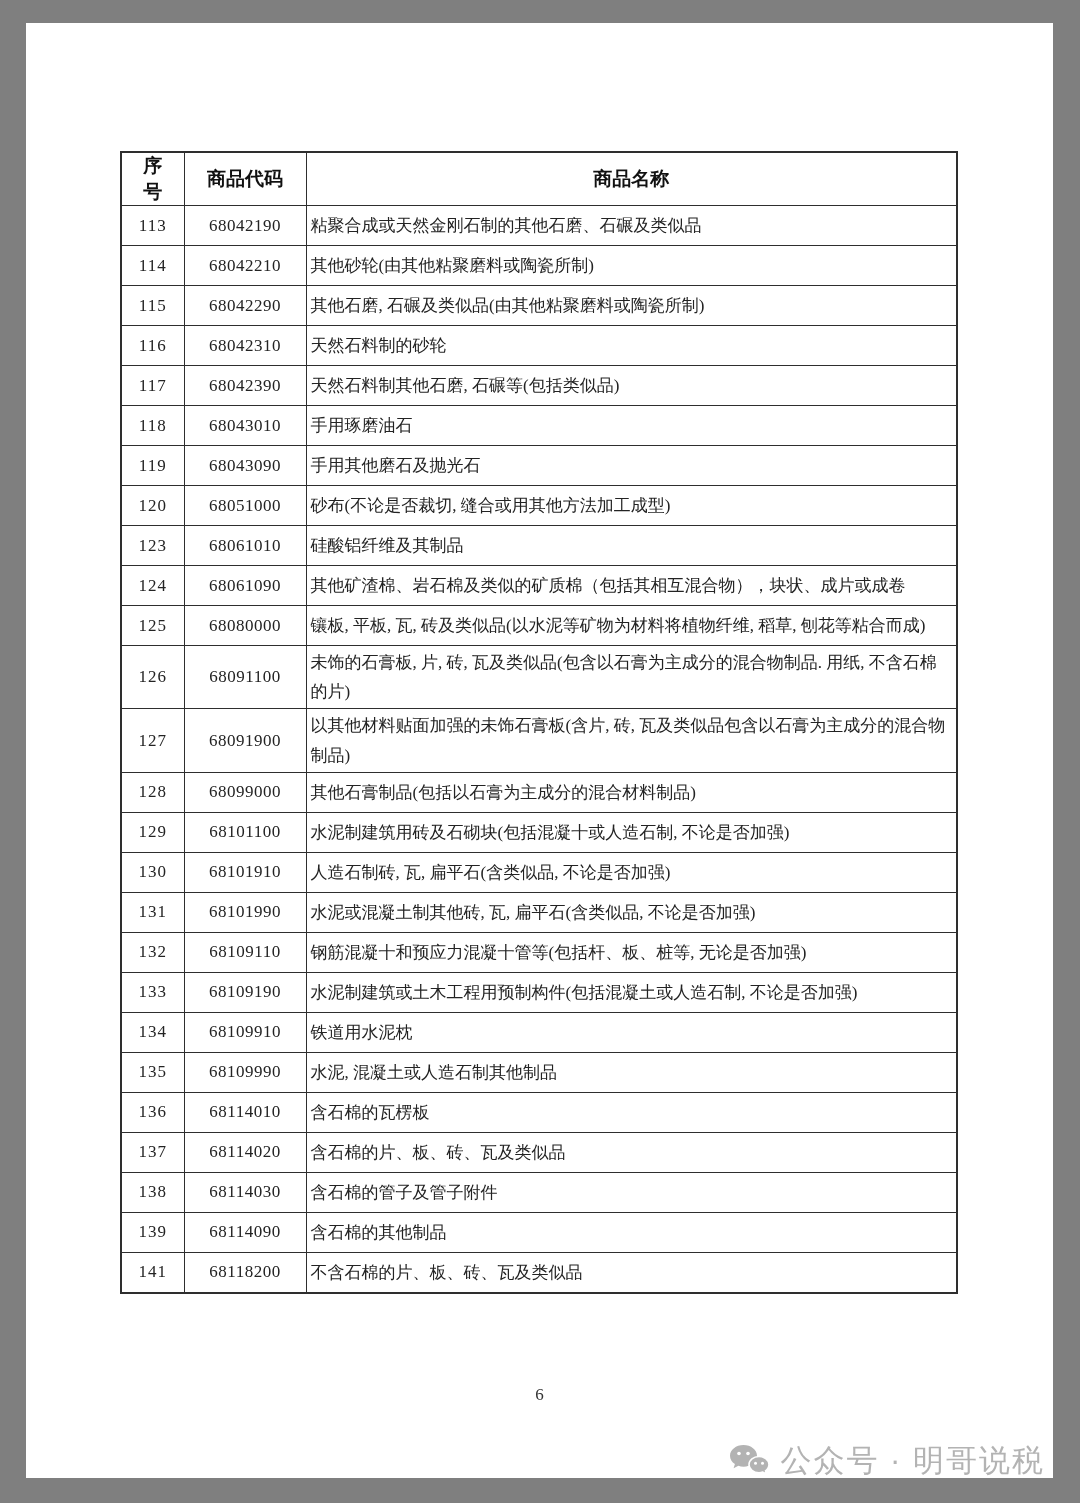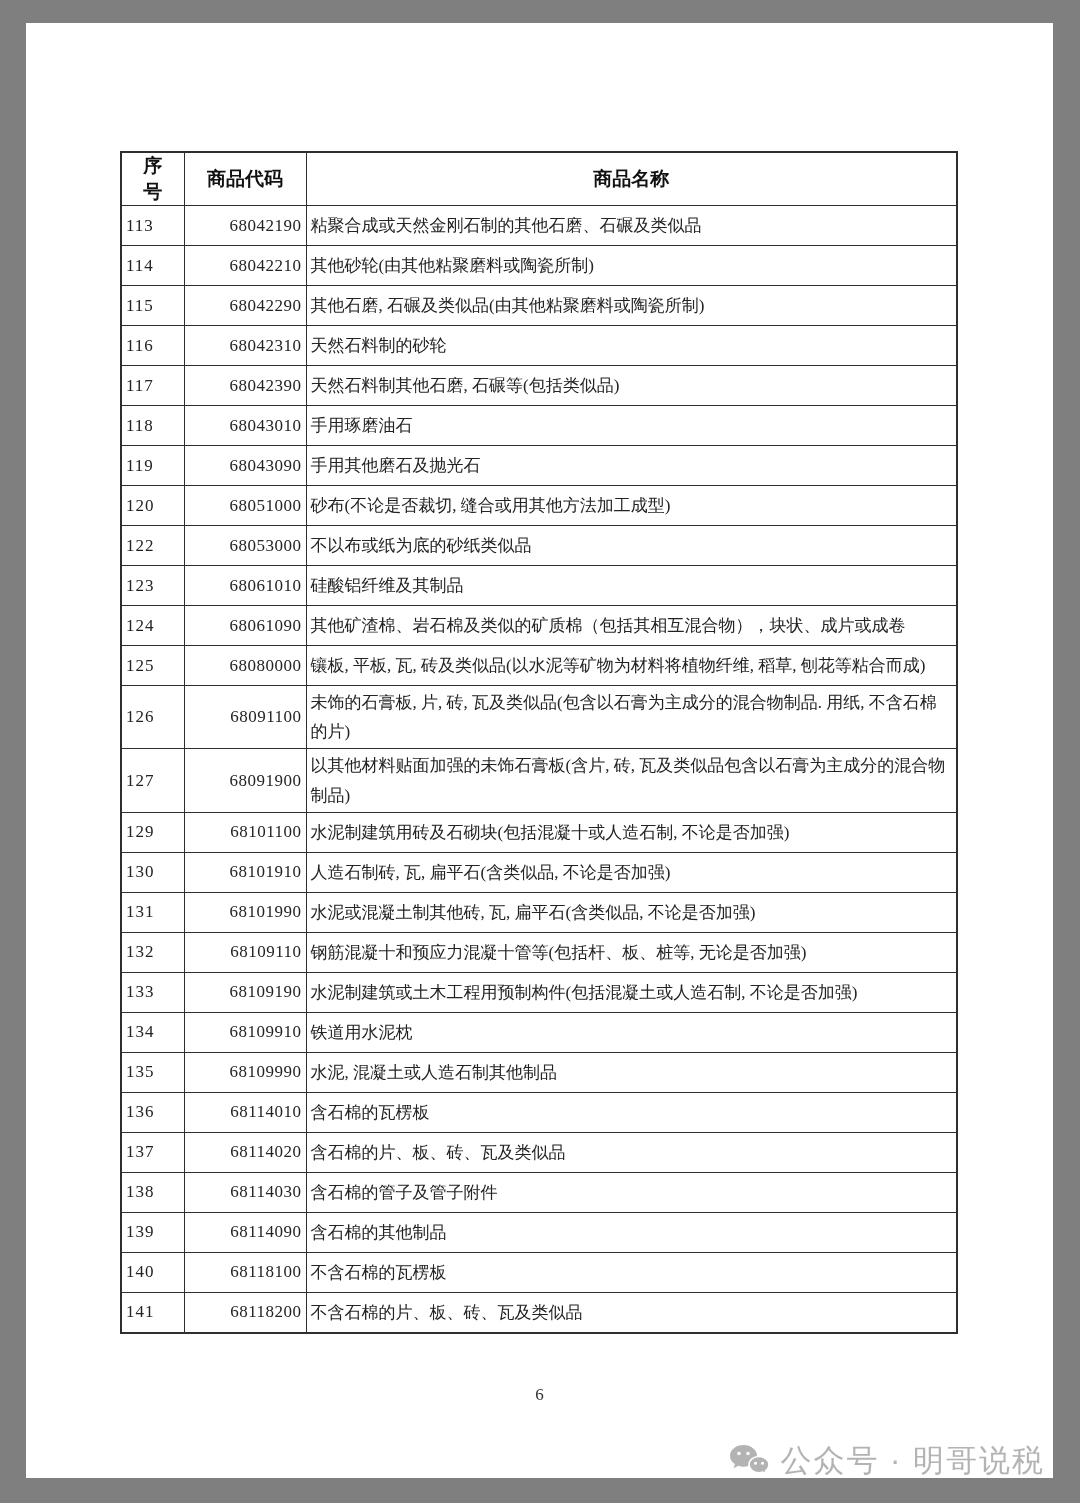--- a/index.html
+++ b/index.html
@@ -27,22 +27,22 @@
     font-size:19px;font-weight:bold;color:#111;
     text-align:center;padding:0 20px;
   }
   table.commodity td{
     border:1px solid #2e2e2e;
     height:35px;
     font-size:17px;
     vertical-align:middle;
     padding:2px 4px;
   }
-  td.cell-no{text-align:left;letter-spacing:1px;}
-  td.cell-code{text-align:right;padding-left:8px;letter-spacing:0.5px;}
+  td.cell-no{text-align:center;letter-spacing:1px;}
+  td.cell-code{text-align:center;padding-left:8px;letter-spacing:0.5px;}
   td.cell-name{text-align:left;padding-left:9px;padding-right:8px;line-height:1.72;}
   .page-number{
     position:absolute;left:0;top:1362px;width:100%;
     text-align:center;font-size:17px;color:#333;
   }
   .watermark{
     position:absolute;right:8px;bottom:-4px;
     display:flex;align-items:center;gap:10px;
     color:#b3b3b3;
     font-family:"Liberation Sans","DejaVu Sans",sans-serif;
@@ -112,25 +112,20 @@
     <td class="cell-name">手用其他磨石及抛光石</td>
   </tr>
 
   <tr>
     <td class="cell-no">120</td>
     <td class="cell-code">68051000</td>
     <td class="cell-name">砂布(不论是否裁切, 缝合或用其他方法加工成型)</td>
   </tr>
 
 
-  <tr>
-    <td class="cell-no">122</td>
-    <td class="cell-code">68053000</td>
-    <td class="cell-name">不以布或纸为底的砂纸类似品</td>
-  </tr>
 
   <tr>
     <td class="cell-no">123</td>
     <td class="cell-code">68061010</td>
     <td class="cell-name">硅酸铝纤维及其制品</td>
   </tr>
 
   <tr>
     <td class="cell-no">124</td>
     <td class="cell-code">68061090</td>
@@ -148,20 +143,25 @@
     <td class="cell-code">68091100</td>
     <td class="cell-name">未饰的石膏板, 片, 砖, 瓦及类似品(包含以石膏为主成分的混合物制品. 用纸, 不含石棉的片)</td>
   </tr>
 
   <tr>
     <td class="cell-no">127</td>
     <td class="cell-code">68091900</td>
     <td class="cell-name">以其他材料贴面加强的未饰石膏板(含片, 砖, 瓦及类似品包含以石膏为主成分的混合物制品)</td>
   </tr>
 
+  <tr>
+    <td class="cell-no">128</td>
+    <td class="cell-code">68099000</td>
+    <td class="cell-name">其他石膏制品(包括以石膏为主成分的混合材料制品)</td>
+  </tr>
 
   <tr>
     <td class="cell-no">129</td>
     <td class="cell-code">68101100</td>
     <td class="cell-name">水泥制建筑用砖及石砌块(包括混凝十或人造石制, 不论是否加强)</td>
   </tr>
 
   <tr>
     <td class="cell-no">130</td>
     <td class="cell-code">68101910</td>
@@ -215,25 +215,20 @@
     <td class="cell-code">68114030</td>
     <td class="cell-name">含石棉的管子及管子附件</td>
   </tr>
 
   <tr>
     <td class="cell-no">139</td>
     <td class="cell-code">68114090</td>
     <td class="cell-name">含石棉的其他制品</td>
   </tr>
 
-  <tr>
-    <td class="cell-no">140</td>
-    <td class="cell-code">68118100</td>
-    <td class="cell-name">不含石棉的瓦楞板</td>
-  </tr>
 
   <tr>
     <td class="cell-no">141</td>
     <td class="cell-code">68118200</td>
     <td class="cell-name">不含石棉的片、板、砖、瓦及类似品</td>
   </tr>
 </tbody>
   </table>
 
   <div class="page-number">6</div>

